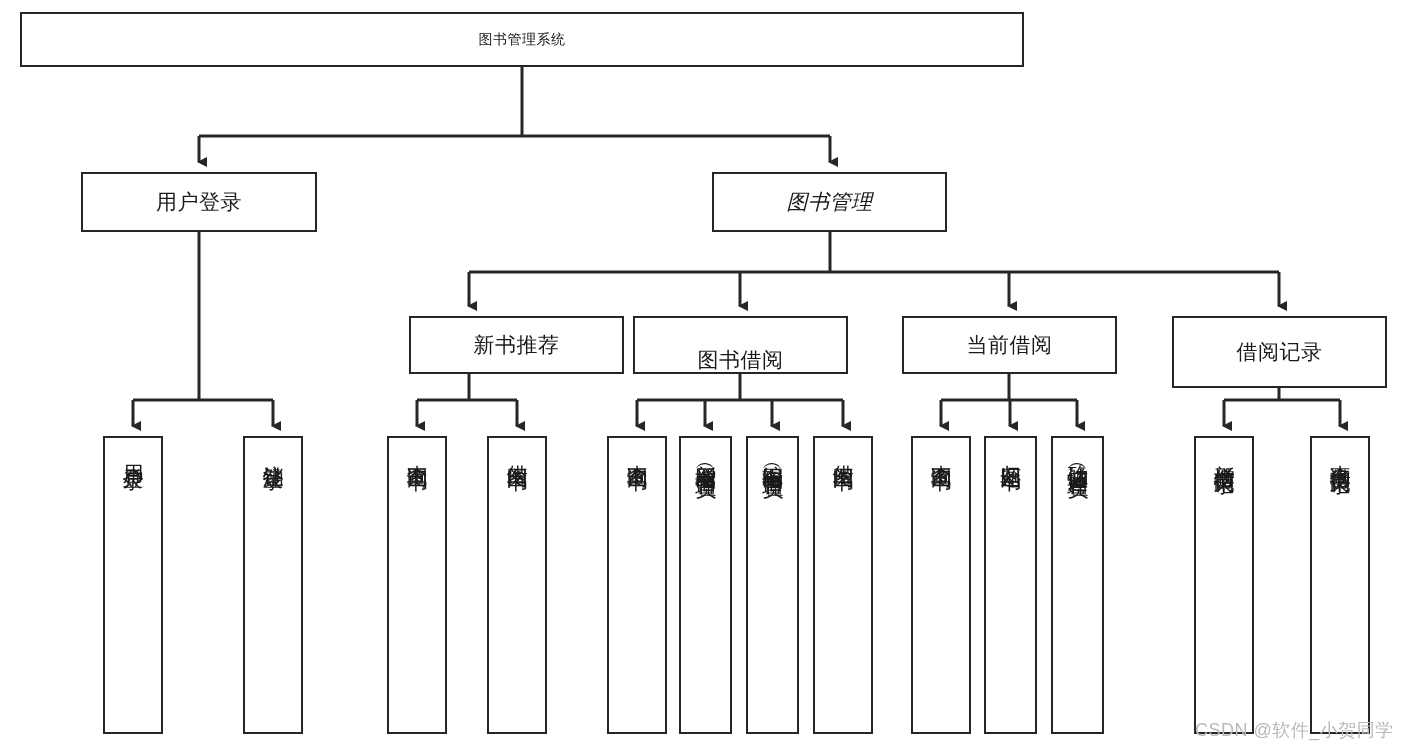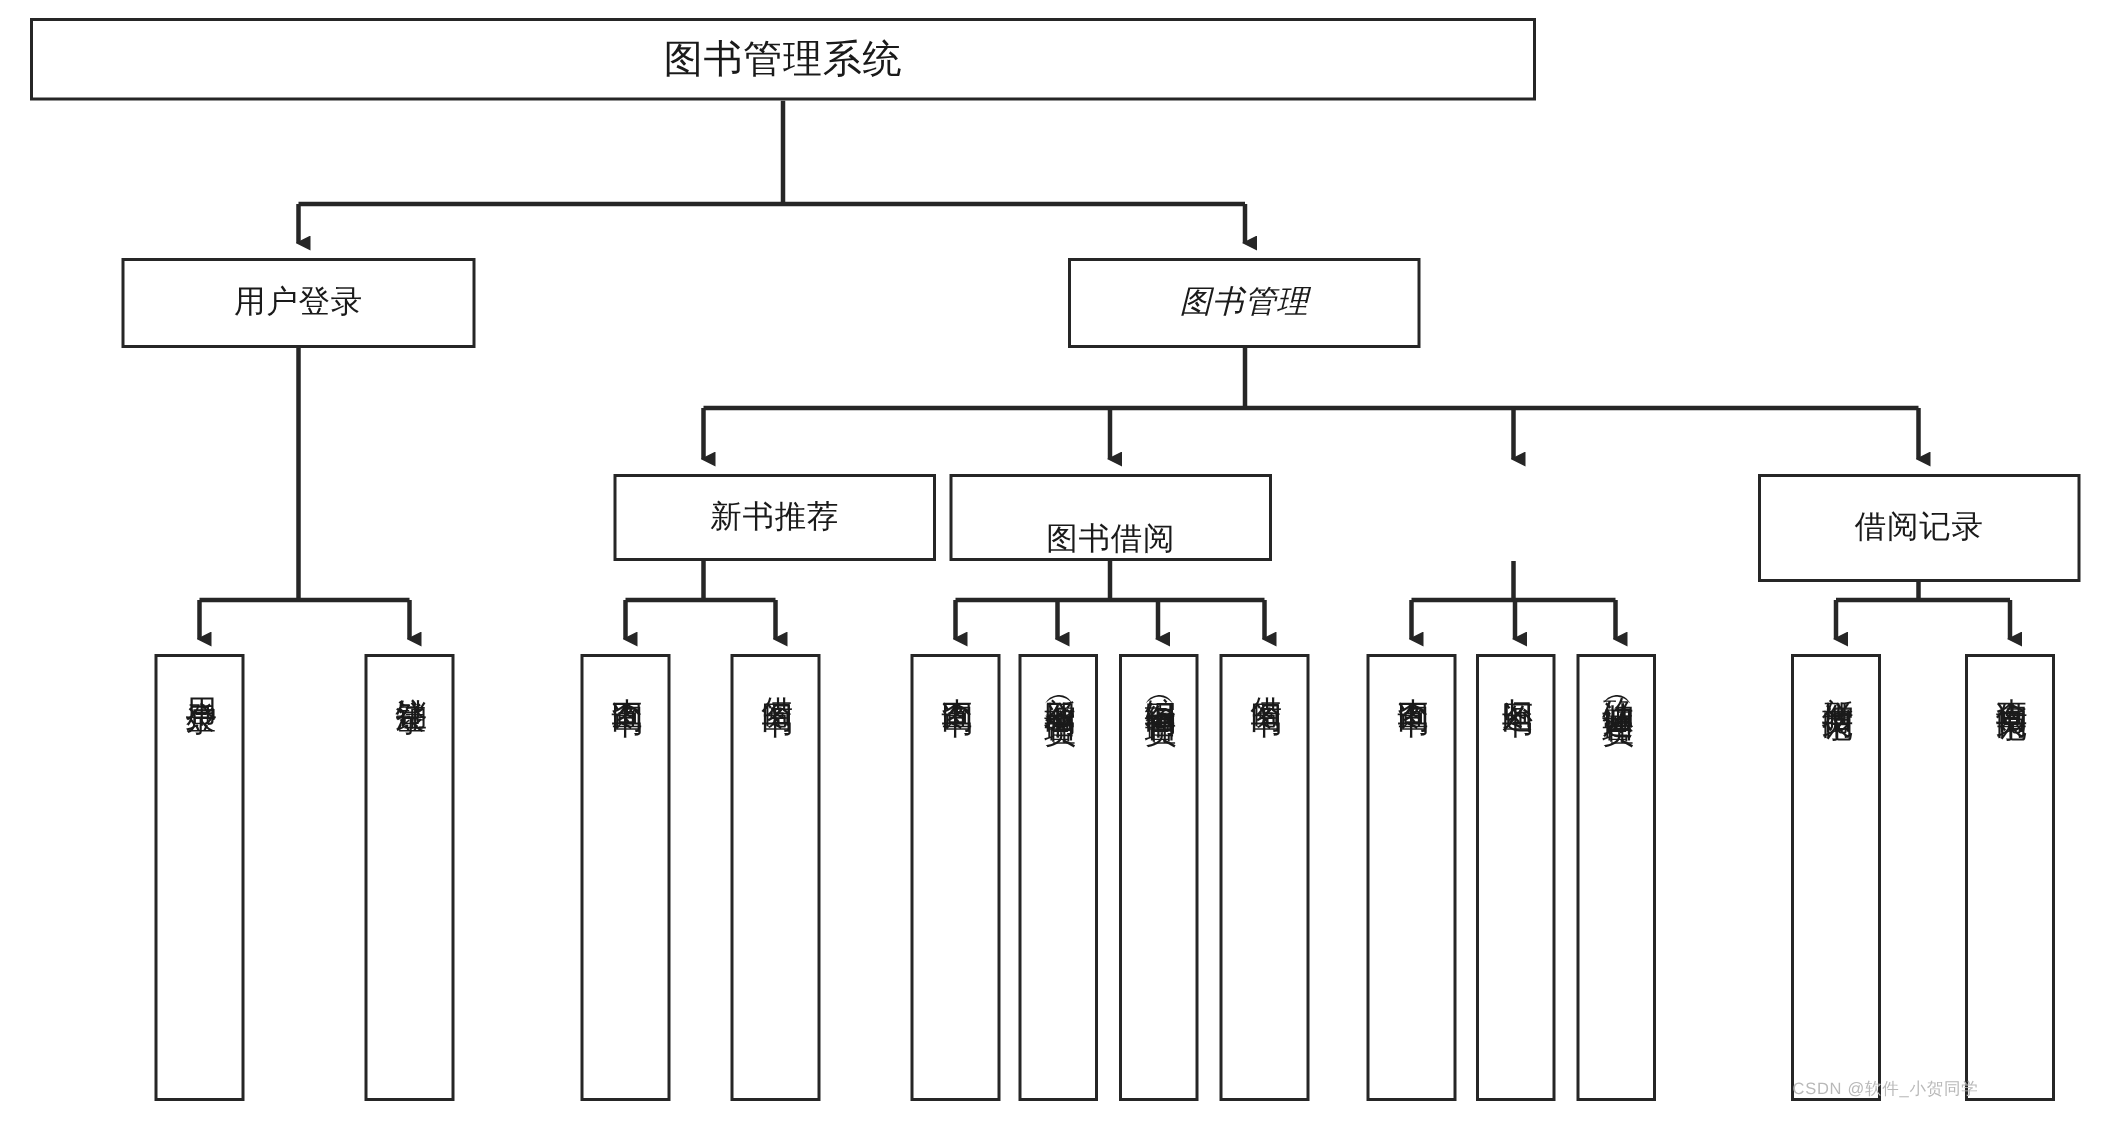--- a/index.html
+++ b/index.html
@@ -40,41 +40,41 @@
     text-align: center;
     white-space: nowrap;
   }
   
   .h-node .node-label {
     font-size: 21px;
     line-height: 1.2;
     letter-spacing: 0.5px;
   }
   .root .node-label {
-    font-size: 26px;
+    font-size: 14px;
     text-align: right;
   }
   
   .v-node {
     align-items: flex-start;
     justify-content: center;
     padding-top: 10px;
   }
   .v-node .node-label {
     writing-mode: vertical-rl;
     text-orientation: upright;
     font-size: 21px;
     line-height: 1.35;
     letter-spacing: 2px;
     white-space: nowrap;
   }
   .watermark {
     position: absolute;
     color: #b9b9b9;
-    font-size: 11px;
+    font-size: 18px;
     white-space: nowrap;
     letter-spacing: 0.5px;
   }
 </style>
 </head>
 <body>
 
 <div id="canvas">
 
   <svg class="wires" viewBox="0 0 1405 747">
@@ -137,20 +137,23 @@
   <div class="node h-node" style="left:712px; top:172px; width:235px; height:60px;font-style:italic;">
     <span class="node-label">图书管理</span>
   </div>
 
   <div class="node h-node" style="left:362px; top:316px; width:215px; height:58px;margin-left:47px;">
     <span class="node-label">新书推荐</span>
   </div>
   <div class="node h-node" style="left:633px; top:316px; width:215px; height:58px;align-items:flex-end;">
     <span class="node-label">图书借阅</span>
   </div>
+  <div class="node h-node" style="left:902px; top:316px; width:215px; height:58px;">
+    <span class="node-label">当前借阅</span>
+  </div>
   <div class="node h-node" style="left:1172px; top:316px; width:215px; height:72px;">
     <span class="node-label">借阅记录</span>
   </div>
 
   <div class="node v-node" style="left:103px; top:436px; width:60px; height:298px;">
     <span class="node-label">用户登录</span>
   </div>
   <div class="node v-node" style="left:243px; top:436px; width:60px; height:298px;">
     <span class="node-label">注销登录</span>
   </div>

